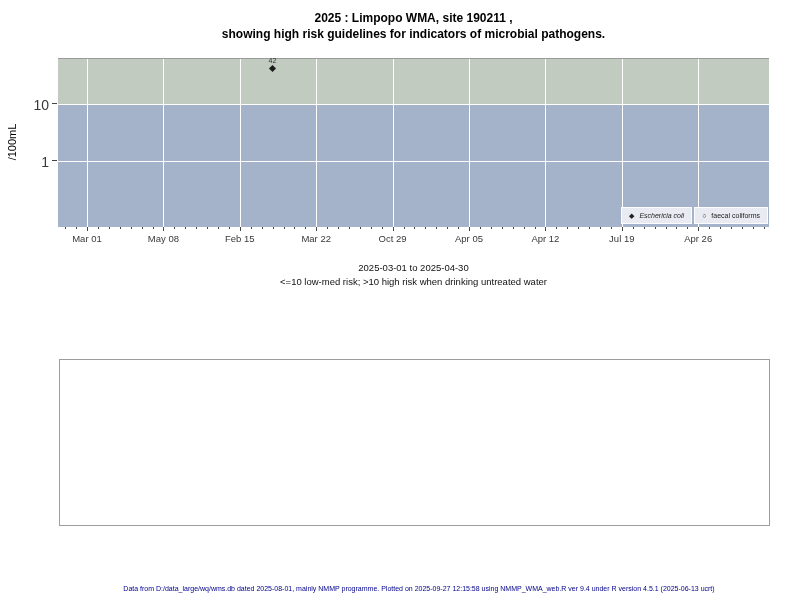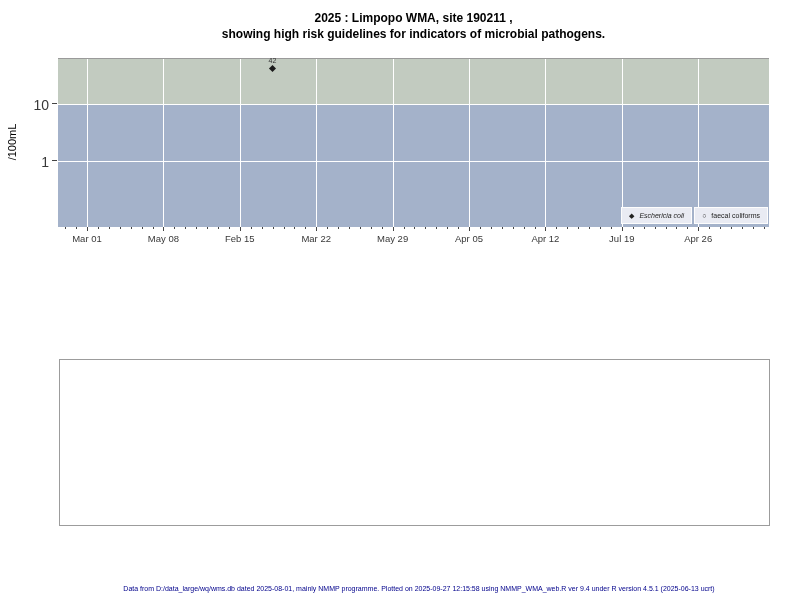--- a/index.html
+++ b/index.html
@@ -160,29 +160,31 @@
     <div class="xtick" style="left: 763.7px; top: 226px; height: 3px;"></div>
     <div class="xtick" style="left: 87px; top: 226px; height: 5px;"></div>
     <div class="xlabel-tick" style="left: 87px; top: 233px; text-align: center;">Mar 01</div>
     <div class="xtick" style="left: 163.4px; top: 226px; height: 5px;"></div>
     <div class="xlabel-tick" style="left: 163.4px; top: 233px;">May 08</div>
     <div class="xtick" style="left: 239.8px; top: 226px; height: 5px;"></div>
     <div class="xlabel-tick" style="left: 239.8px; top: 233px;">Feb 15</div>
     <div class="xtick" style="left: 316.2px; top: 226px; height: 5px;"></div>
     <div class="xlabel-tick" style="left: 316.2px; top: 233px;">Mar 22</div>
     <div class="xtick" style="left: 392.6px; top: 226px; height: 5px;"></div>
-    <div class="xlabel-tick" style="left: 392.6px; top: 233px;">May 29</div>
+    <div class="xlabel-tick" style="left: 392.6px; top: 233px;">Oct 29</div>
     <div class="xtick" style="left: 469px; top: 226px; height: 5px;"></div>
     <div class="xlabel-tick" style="left: 469px; top: 233px;">Apr 05</div>
     <div class="xtick" style="left: 545.4px; top: 226px; height: 5px;"></div>
     <div class="xlabel-tick" style="left: 545.4px; top: 233px;">Apr 12</div>
     <div class="xtick" style="left: 621.8px; top: 226px; height: 5px;"></div>
     <div class="xlabel-tick" style="left: 621.8px; top: 233px;">Jul 19</div>
     <div class="xtick" style="left: 698.2px; top: 226px; height: 5px;"></div>
     <div class="xlabel-tick" style="left: 698.2px; top: 233px;">Apr 26</div>
   </div>
 
 <div class="caption">
+  <div>2025-03-01 to 2025-04-30</div>
+  <div>&lt;=10 low-med risk; &gt;10 high risk when drinking untreated water</div>
 </div>
 
 <div class="emptybox"></div>
 
 <div class="footer">Data from D:/data_large/wq/wms.db dated 2025-08-01, mainly NMMP programme. Plotted on 2025-09-27 12:15:58 using NMMP_WMA_web.R ver 9.4 under R version 4.5.1 (2025-06-13 ucrt)</div>
 
 </body></html>

